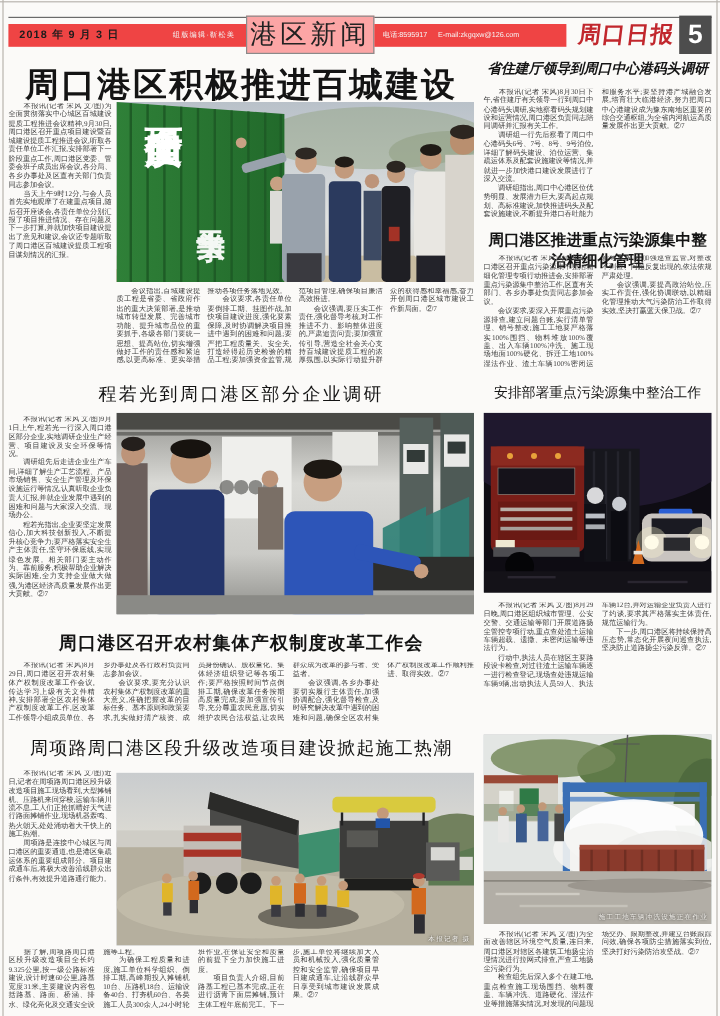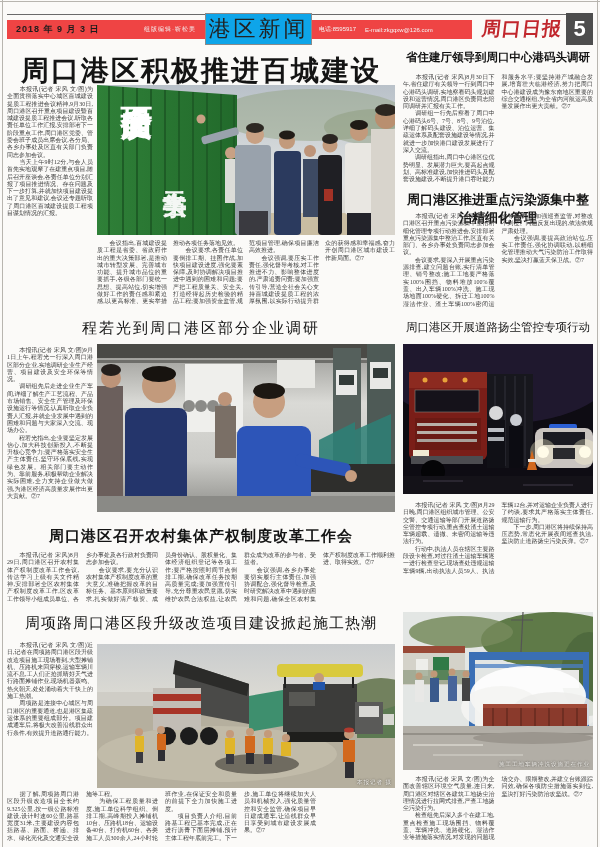--- a/index.html
+++ b/index.html
@@ -19,21 +19,21 @@
   .header { position:absolute; left:7px; right:7px; top:13px; height:32px; }
   .h-rule { position:absolute; left:0; right:0; top:1px; height:1px; background:#6a6a6a; }
   .h-bar { position:absolute; top:7px; height:19px; background:#ef4444; display:flex; align-items:center; }
   .h-bar.left  { left:0; width:198px; justify-content:space-between; padding:0 9px; }
   .h-bar.right { left:305px; width:160px; gap:9px; padding:0 7px; }
   .h-date { font-size:9px; font-weight:bold; color:#1c1c1c; letter-spacing:1px; }
   .h-editor { font-size:6px; color:#f2f2f2; letter-spacing:1px; }
   .h-contact { font-size:6px; color:#f5f5f5; white-space:nowrap; }
   .h-center {
     position:absolute; left:198px; top:0; width:107px; height:32px;
-    background:#0ea5e9; border:1px solid #8a8a8a;
+    background:#fca5a5; border:1px solid #8a8a8a;
     display:flex; align-items:center; justify-content:center;
     font-family:"Liberation Serif","DejaVu Serif",serif;
     font-size:22px; color:#222; letter-spacing:3px;
   }
   .h-brand {
     position:absolute; left:470px; top:3px; width:90px; text-align:center;
     font-family:"Liberation Serif","DejaVu Serif",serif;
     font-size:19px; font-weight:bold; color:#c1272d;
     transform:skewX(-7deg); letter-spacing:1px;
   }
@@ -43,21 +43,21 @@
     display:flex; align-items:center; justify-content:center;
   }
 
   
   .title { position:absolute; text-align:center; color:#141414;
     font-family:"Liberation Serif","DejaVu Serif",serif; }
   .t-main     { left:7px; top:52px;  width:388px; font-size:28px; font-weight:600; letter-spacing:2px; }
   .t-cheng    { left:7px; top:319px; width:388px; font-size:15px; letter-spacing:2px; }
   .t-nongcun  { left:7px; top:527px; width:388px; font-size:15px; font-weight:700; letter-spacing:1px; }
   .t-zhouxiang{ left:7px; top:614px; width:388px; font-size:15px; letter-spacing:1px; }
-  .t-shengzhu { left:403px; top:50px;  width:190px; font-size:11.5px; font-weight:700; }
+  .t-shengzhu { left:403px; top:50px;  width:190px; font-size:11.5px; font-weight:700;font-style:italic; }
   .t-wuran    { left:403px; top:191px; width:190px; font-size:13px;  font-weight:700;text-align:center; }
   .t-daolu    { left:403px; top:320px; width:190px; font-size:11.5px; }
   .t-yancha   { left:403px; top:586px; width:190px; font-size:14px; letter-spacing:3px; }
 
   
   .body {
     position:absolute; font-size:6px; line-height:7.3px; color:#3b3b3b;
     text-align:justify; white-space:pre-line; overflow:hidden;
     font-family:"Liberation Serif","DejaVu Serif",serif;
     column-fill:auto;
@@ -324,21 +324,21 @@
   <div class="title t-shengzhu">省住建厅领导到周口中心港码头调研</div>
   <div class="body sz-cols">　　本报讯(记者 宋风)8月30日下午,省住建厅有关领导一行到周口中心港码头调研,实地察看码头规划建设和运营情况,周口港区负责同志陪同调研并汇报有关工作。
 　　调研组一行先后察看了周口中心港码头6号、7号、8号、9号泊位,详细了解码头建设、泊位运营、集疏运体系及配套设施建设等情况,并就进一步加快港口建设发展进行了深入交流。
 　　调研组指出,周口中心港区位优势明显、发展潜力巨大,要高起点规划、高标准建设,加快推进码头及配套设施建设,不断提升港口吞吐能力和服务水平;要坚持港产城融合发展,培育壮大临港经济,努力把周口中心港建设成为豫东南地区重要的综合交通枢纽,为全省内河航运高质量发展作出更大贡献。②7</div>
 
   <div class="title t-wuran">周口港区推进重点污染源集中整治精细化管理</div>
   <div class="body wr-cols">　　本报讯(记者 宋风)8月29日,周口港区召开重点污染源集中整治精细化管理专项行动推进会,安排部署重点污染源集中整治工作,区直有关部门、各乡办事处负责同志参加会议。
 　　会议要求,要深入开展重点污染源排查,建立问题台账,实行清单管理、销号整改;施工工地要严格落实100%围挡、物料堆放100%覆盖、出入车辆100%冲洗、施工现场地面100%硬化、拆迁工地100%湿法作业、渣土车辆100%密闭运输等要求;要加强巡查监管,对整改不到位、问题反复出现的,依法依规严肃处理。
 　　会议强调,要提高政治站位,压实工作责任,强化协调联动,以精细化管理推动大气污染防治工作取得实效,坚决打赢蓝天保卫战。②7</div>
 
-  <div class="title t-daolu">周口港区开展道路扬尘管控专项行动</div>
+  <div class="title t-daolu">安排部署重点污染源集中整治工作</div>
 
   <div class="photo p-night">
     <svg width="190" height="150" viewBox="0 0 190 150">
       <rect width="190" height="150" fill="#0e0c13"></rect>
       <ellipse cx="95" cy="28" rx="115" ry="52" fill="#241b36" opacity="0.8"></ellipse>
 
       <rect x="6" y="28" width="78" height="88" rx="6" fill="#7a1e18"></rect>
       <rect x="6" y="28" width="78" height="16" fill="#8c2a20"></rect>
       <circle cx="22" cy="36" r="2.5" fill="#e8a23a"></circle>
         <circle cx="42" cy="36" r="2.5" fill="#e8a23a"></circle>

